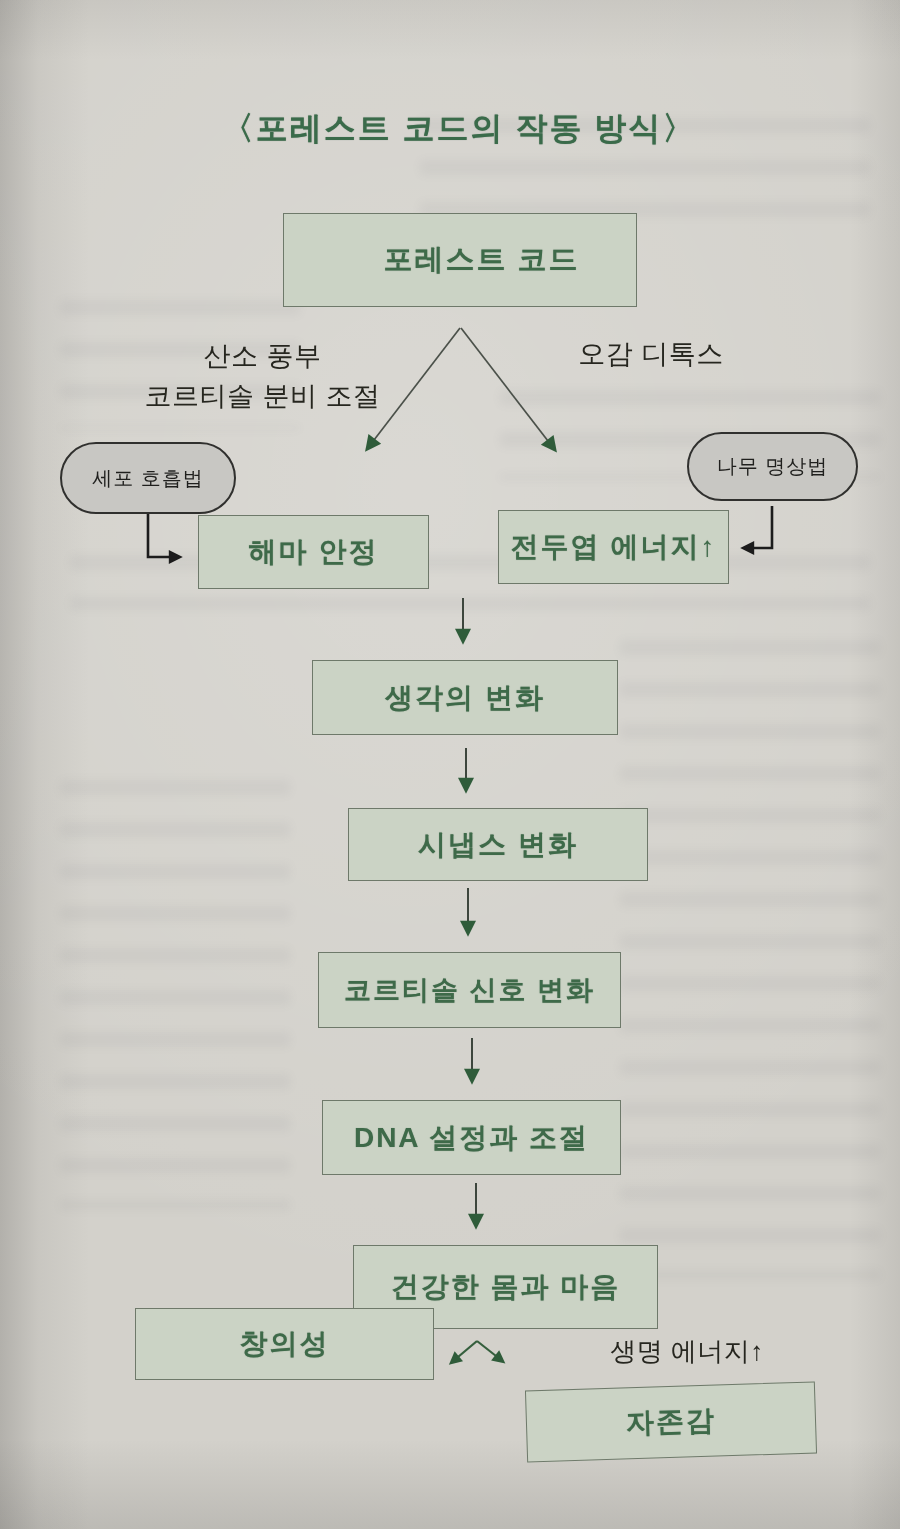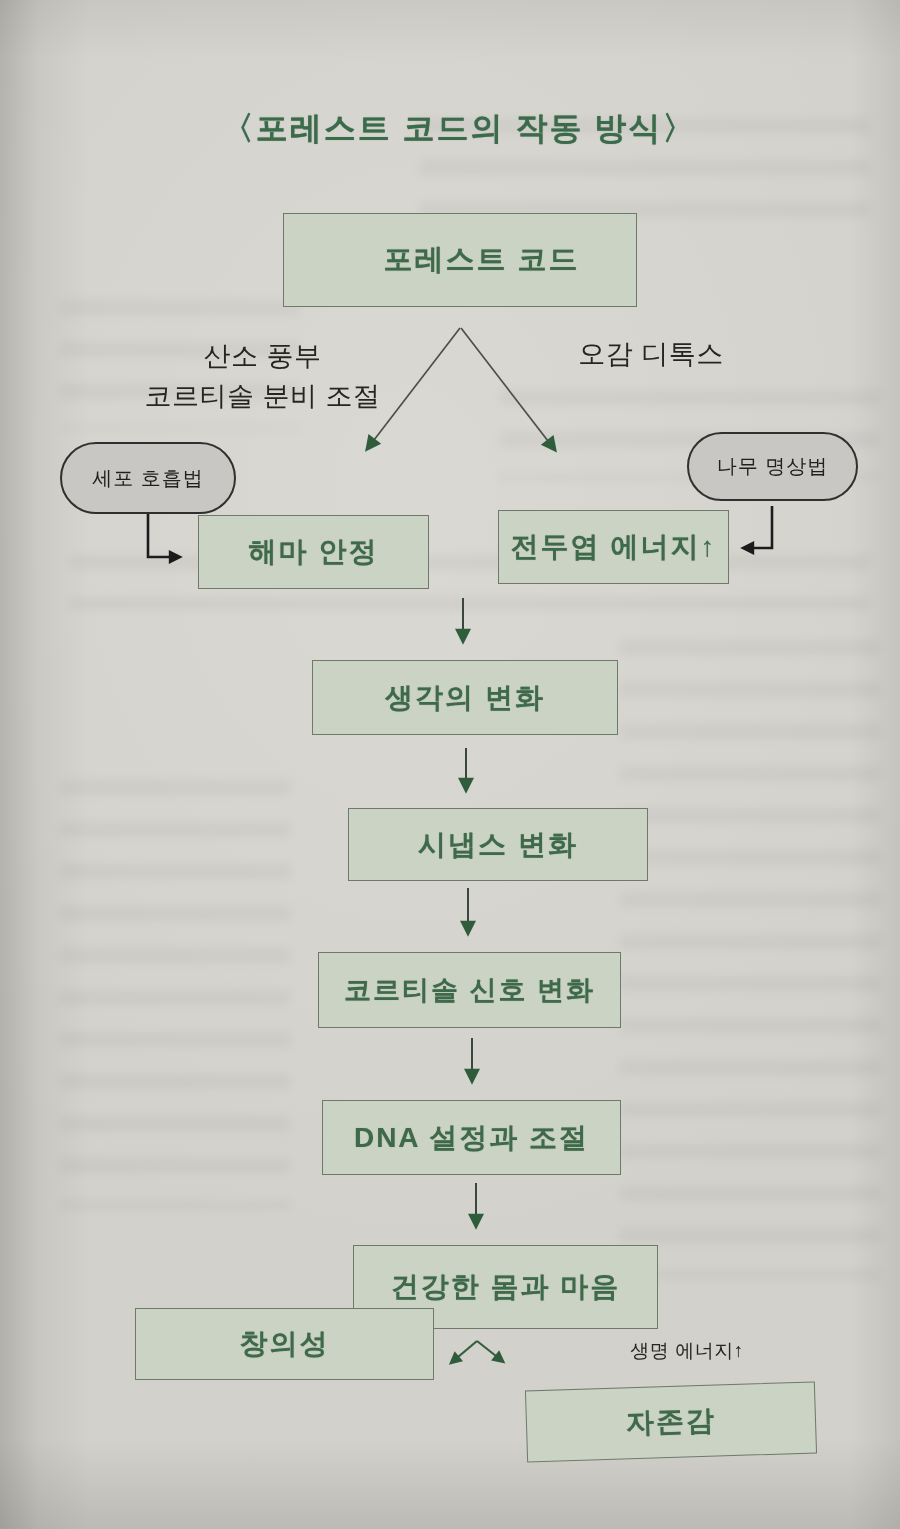--- a/index.html
+++ b/index.html
@@ -132,19 +132,19 @@
   <div class="node" style="left:317px;top:808px;width:300px;height:73px;margin-left:31px;">시냅스 변화</div>
 
   <div class="node" style="left:318px;top:952px;width:303px;height:76px;font-size:27px;">코르티솔 신호 변화</div>
 
   <div class="node" style="left:322px;top:1100px;width:299px;height:75px;">DNA 설정과 조절</div>
 
   <div class="node" style="left:325px;top:1245px;width:305px;height:84px;margin-left:28px;">건강한 몸과 마음</div>
 
   <div class="edge-label small" style="left:215px;top:1341px;width:130px;">체력↑</div>
 
-  <div class="edge-label small" style="left:602px;top:1336px;width:170px;font-size:19px;">생명 에너지↑</div>
+  <div class="edge-label small" style="left:602px;top:1336px;width:170px;font-size:26px;">생명 에너지↑</div>
 
   <div class="node" style="left:135px;top:1308px;width:299px;height:72px;">창의성</div>
 
   <div class="node" style="left:526px;top:1386px;width:290px;height:72px;transform:rotate(-1.8deg);">자존감</div>
 
 </div>
 
 </body></html>

